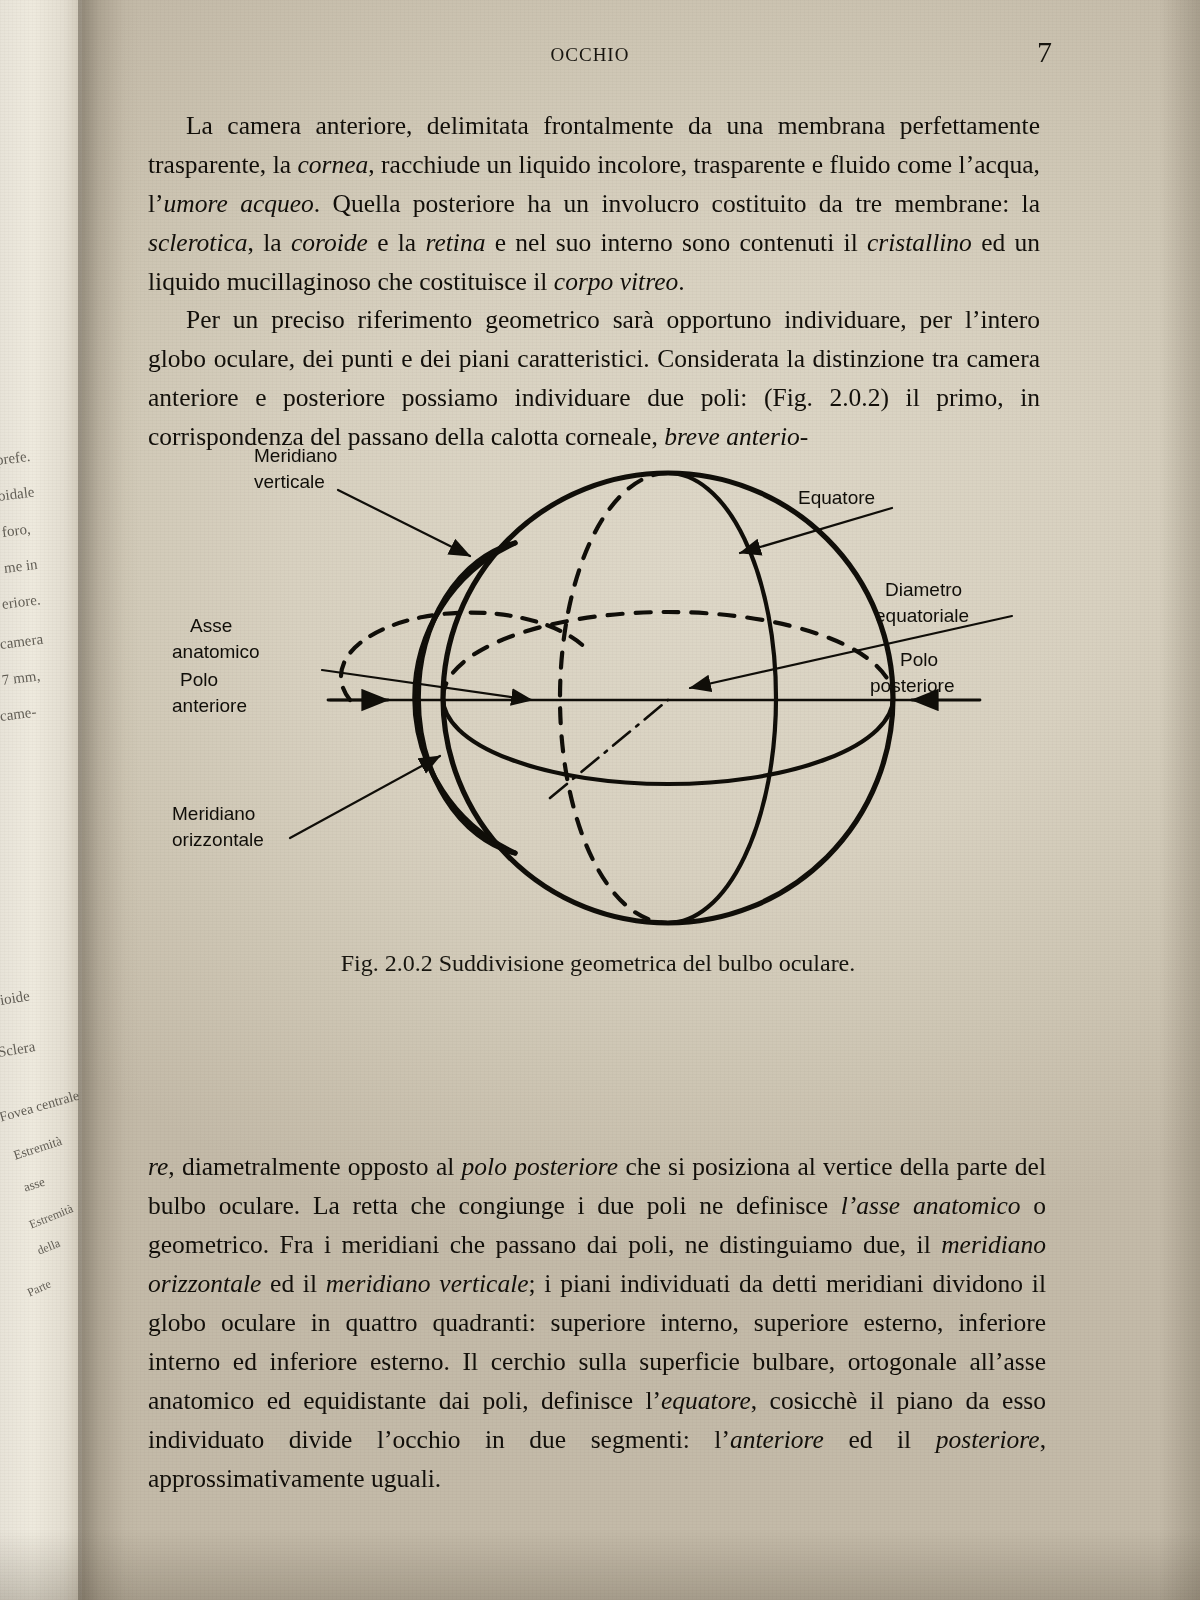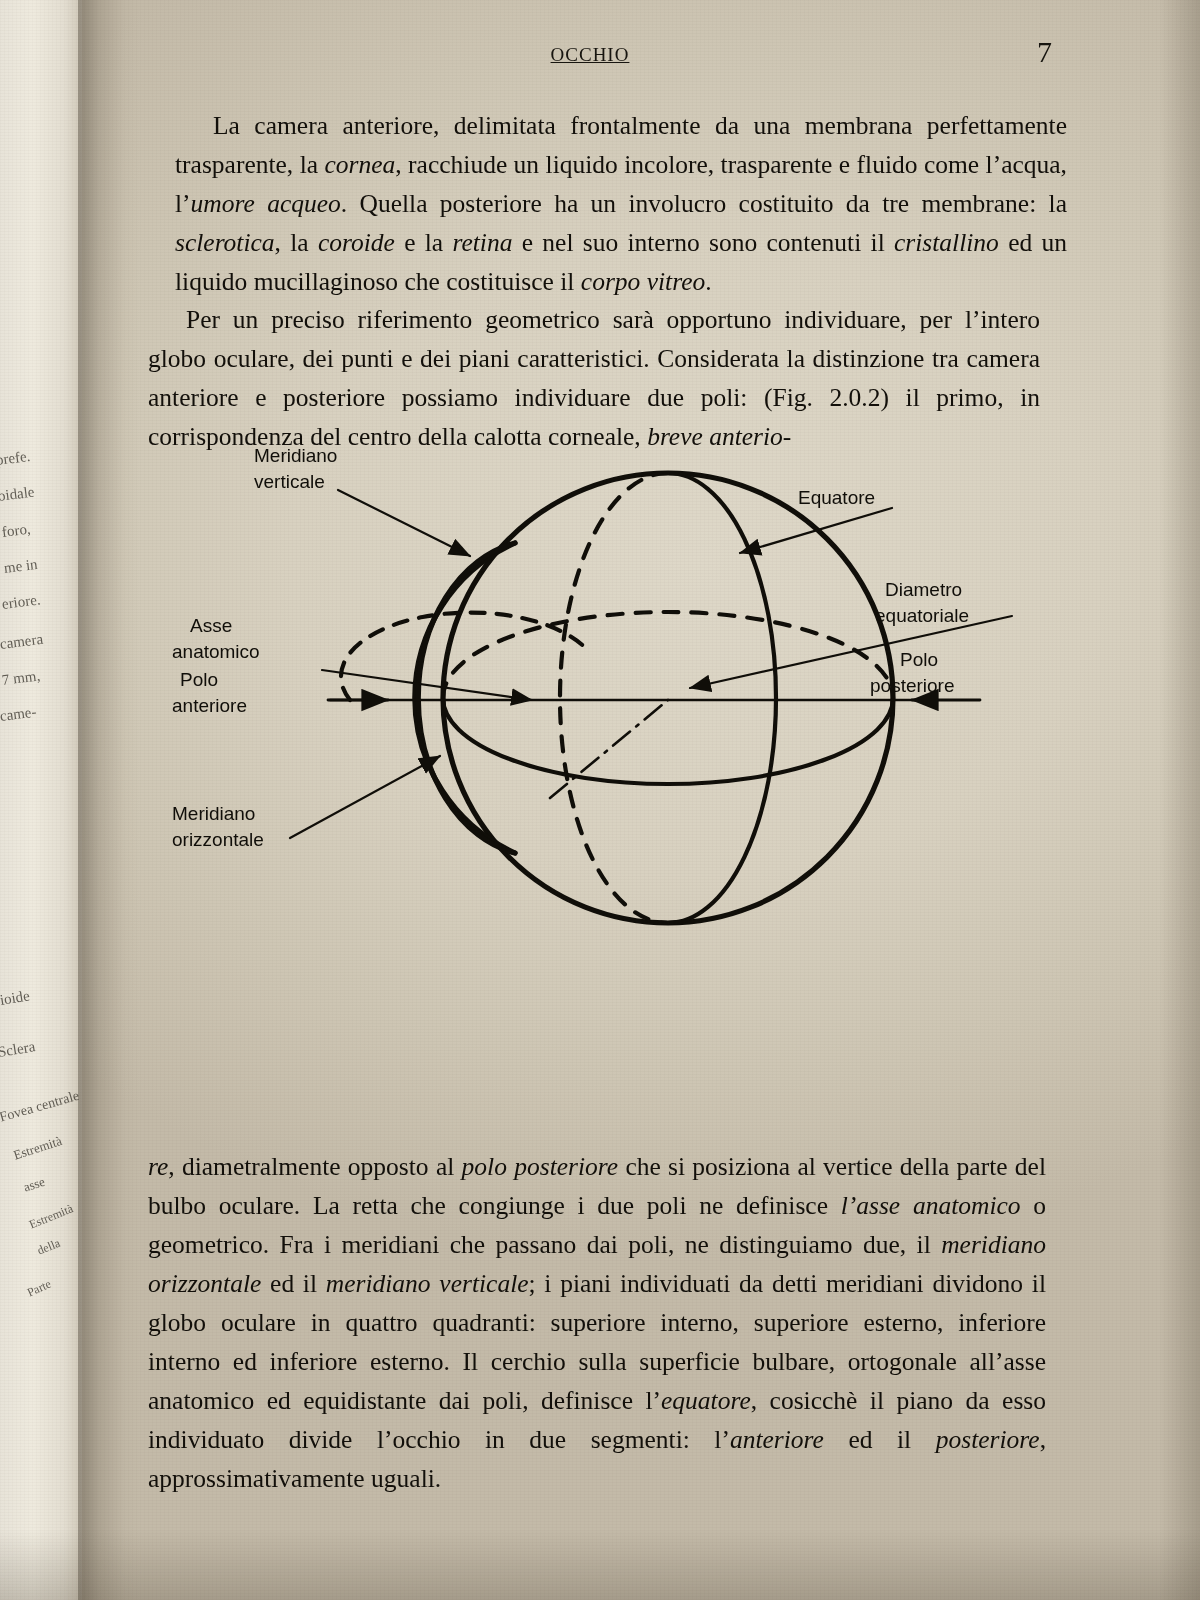--- a/index.html
+++ b/index.html
@@ -42,38 +42,38 @@
     background-image:
       repeating-linear-gradient(0deg, rgba(120,110,95,.22) 0 1px, rgba(0,0,0,0) 1px 3px),
       repeating-linear-gradient(90deg, rgba(120,110,95,.16) 0 1px, rgba(0,0,0,0) 1px 4px);
   }
 
   .content{position:absolute;left:0;top:0;width:1200px;height:1600px;}
 
   .hdr{position:absolute;top:44px;left:140px;width:900px;height:30px;}
   .hdr-title{
     position:absolute;left:0;width:900px;text-align:center;
-    font-size:19px;letter-spacing:1px;color:#17150f;text-decoration:underline;
+    font-size:19px;letter-spacing:1px;color:#17150f;
   }
   .hdr-page{
     position:absolute;right:-12px;top:-9px;font-size:30px;color:#17150f;
   }
 
   .para{
     position:absolute;
     color:#120f0a;
     font-size:25.5px;
     line-height:39px;
     text-align:justify;
     text-justify:inter-word;
   }
   .para i{font-style:italic;}
   .indent{text-indent:38px;}
 
-  #p1{left:148px;top:106px;width:892px;margin-left:27px;}
+  #p1{left:148px;top:106px;width:892px;}
   #p2{left:148px;top:300px;width:892px;}
   #p3{left:148px;top:1147px;width:898px;}
   #p4{left:148px;top:1364px;width:898px;}
 
   .figwrap{position:absolute;left:150px;top:438px;width:930px;height:520px;}
   .figcap{
     position:absolute;left:148px;top:950px;width:900px;
     text-align:center;font-size:24px;color:#17150f;
   }
   svg{display:block;}
@@ -108,21 +108,21 @@
   <div class="gutter"></div>
 
   <div class="content">
 
     <div class="hdr">
       <div class="hdr-title">OCCHIO</div>
       <div class="hdr-page">7</div>
     </div>
 
     <div class="para indent" id="p1"><span>La camera anteriore, delimitata frontalmente da una membrana perfettamente trasparente, la </span><i>cornea</i><span>, racchiude un liquido incolore, trasparente e fluido come l’acqua, l’</span><i>umore acqueo</i><span>. Quella posteriore ha un involucro costituito da tre membrane: la </span><i>sclerotica</i><span>, la </span><i>coroide</i><span> e la </span><i>retina</i><span> e nel suo interno sono contenuti il </span><i>cristallino</i><span> ed un liquido mucillaginoso che costituisce il </span><i>corpo vitreo</i><span>.</span></div>
-    <div class="para indent" id="p2"><span>Per un preciso riferimento geometrico sarà opportuno individuare, per l’intero globo oculare, dei punti e dei piani caratteristici. Considerata la distinzione tra camera anteriore e posteriore possiamo individuare due poli: (Fig. 2.0.2) il primo, in corrispondenza del centro della calotta corneale, </span><i>breve anterio-</i></div>
+    <div class="para indent" id="p2"><span>Per un preciso riferimento geometrico sarà opportuno individuare, per l’intero globo oculare, dei punti e dei piani caratteristici. Considerata la distinzione tra camera anteriore e posteriore possiamo individuare due poli: (Fig. 2.0.2) il primo, in corrispondenza del passano della calotta corneale, </span><i>breve anterio-</i></div>
     <div class="para" id="p3"><i>re</i><span>, diametralmente opposto al </span><i>polo posteriore</i><span> che si posiziona al vertice della parte del bulbo oculare. La retta che congiunge i due poli ne definisce </span><i>l’asse anatomico</i><span> o geometrico. Fra i meridiani che passano dai poli, ne distinguiamo due, il </span><i>meridiano orizzontale</i><span> ed il </span><i>meridiano verticale</i><span>; i piani individuati da detti meridiani dividono il globo oculare in quattro quadranti: superiore interno, superiore esterno, inferiore interno ed inferiore esterno. Il cerchio sulla superficie bulbare, ortogonale all’asse anatomico ed equidistante dai poli, definisce l’</span><i>equatore</i><span>, cosicchè il piano da esso individuato divide l’occhio in due segmenti: l’</span><i>anteriore</i><span> ed il </span><i>posteriore</i><span>, approssimativamente uguali.</span></div>
 
     <div class="figwrap">
       <svg width="930" height="520" viewBox="0 0 930 520">
         <defs>
           <marker id="ah" markerWidth="11" markerHeight="11" refX="9.5" refY="4" orient="auto">
             <path d="M0,0 L10,4 L0,8 z" fill="#100e09"></path>
           </marker>
         </defs>
 
@@ -173,19 +173,20 @@
 
           <text x="750" y="228">Polo</text>
           <text x="720" y="254">posteriore</text>
 
           <text x="22" y="382">Meridiano</text>
           <text x="22" y="408">orizzontale</text>
         </g>
       </svg>
     </div>
 
+    <div class="figcap">Fig. 2.0.2   Suddivisione geometrica del bulbo oculare.</div>
 
   </div>
 
   <div class="edge-right"></div>
   <div class="edge-bottom"></div>
   <div class="grain"></div>
 </div>
 
 </body></html>

